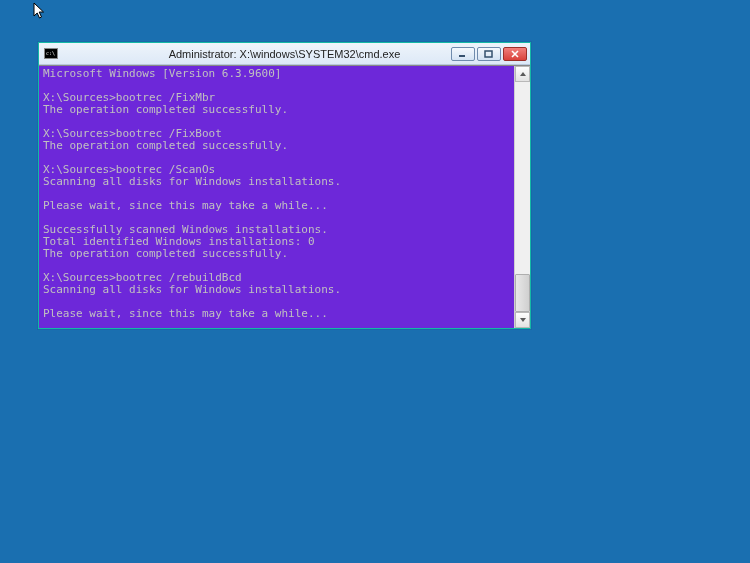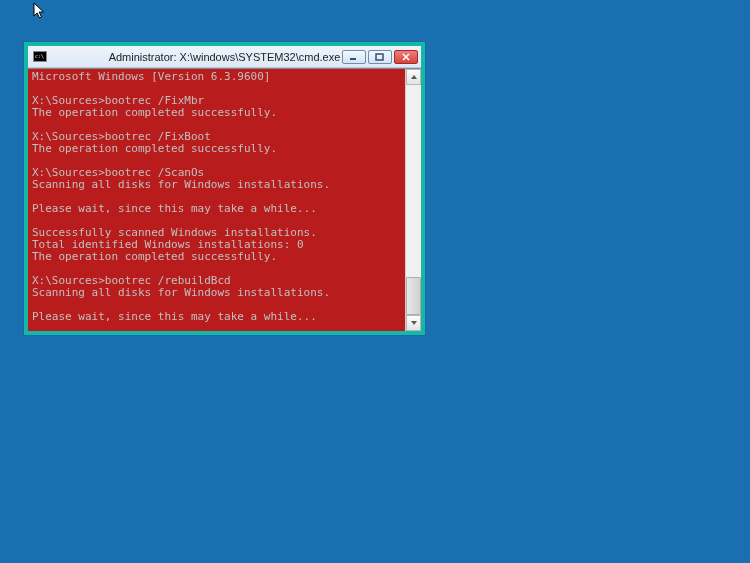--- a/index.html
+++ b/index.html
@@ -15,25 +15,25 @@
       position: absolute;
       left: 33px;
       top: 2px;
       width: 16px;
       height: 16px;
       z-index: 100;
     }
     .cursor svg { display: block; }
     .window {
       position: absolute;
-      left: 24px;
+      left: 38px;
       top: 42px;
-      width: 401px;
+      width: 493px;
       background: #fff;
-      border: 4px solid #14b8a6;
+      border: 1px solid #14b8a6;
       box-shadow: 0 0 0 1px rgba(0,0,0,.05);
     }
     .titlebar {
       height: 22px;
       background: linear-gradient(#eef4fb, #dde9f7);
       border-bottom: 1px solid #b8c8dc;
       display: flex;
       align-items: center;
       position: relative;
       font-size: 11px;
@@ -92,21 +92,21 @@
       border-color: #9a2f29;
     }
     .tbtn svg { display: block; }
     .console-wrap {
       display: flex;
       background: #000;
       border-top: 1px solid #888;
     }
     .console {
       flex: 1 1 auto;
-      background: #b91c1c;
+      background: #6d28d9;
       color: #c0c0c0;
       font-family: "Lucida Console", "Consolas", monospace;
       font-size: 11px;
       line-height: 12px;
       padding: 2px 0 4px 4px;
       white-space: pre;
       height: 262px;
       overflow: hidden;
     }
     .line { min-height: 12px; }

